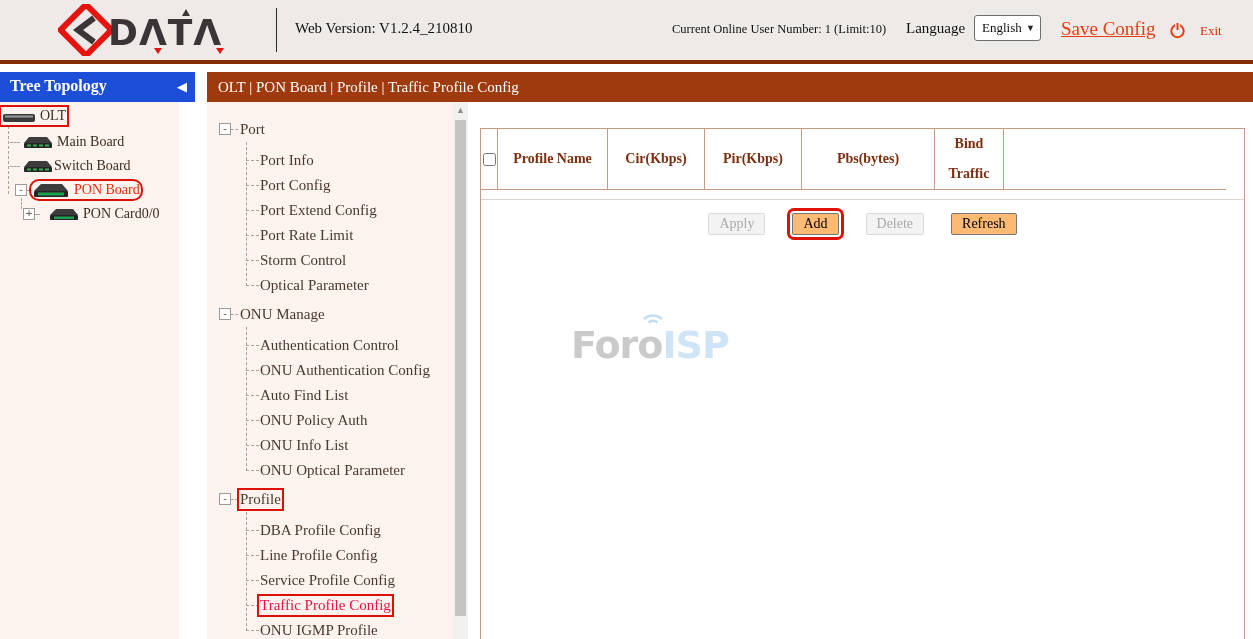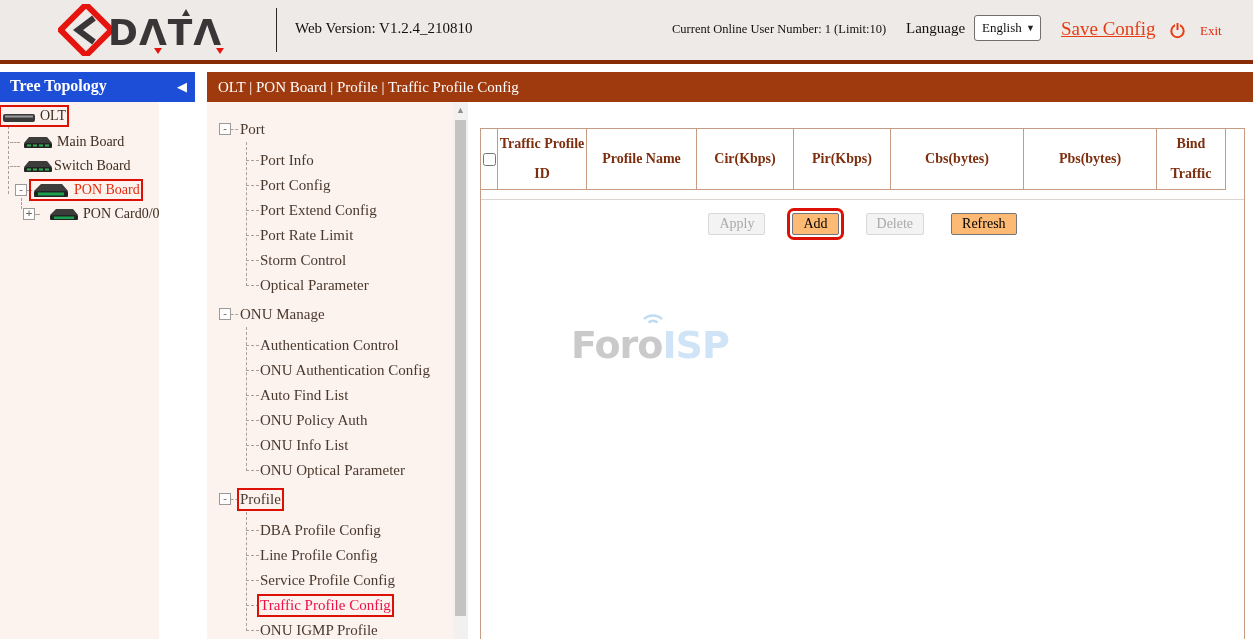--- a/index.html
+++ b/index.html
@@ -26,21 +26,21 @@
        cursor:pointer;margin-left:9px;}
 
   
   #tree-header{left:0;top:72px;width:195px;height:30px;background:#1d4ed8;color:#fff;}
   #tree-header .t{position:absolute;left:10px;top:5px;font-size:16px;font-weight:bold;}
   #tree-header .c{position:absolute;right:8px;top:7px;font-size:13px;cursor:pointer;}
   #breadcrumb{left:207px;top:72px;width:1046px;height:30px;background:#9e3a0e;
       color:#fff;font-size:15px;line-height:30px;padding-left:11px;box-sizing:border-box;}
 
   
-  #side-panel{left:0;top:102px;width:159px;height:537px;background:#fcf2ee;}
+  #side-panel{left:0;top:102px;width:179px;height:537px;background:#fcf2ee;}
   .trow{position:absolute;display:flex;align-items:center;white-space:nowrap;}
   .trow .lbl{font-size:14px;color:#3d2c20;margin-left:4px;cursor:pointer;}
   .redbox{outline:3px solid #dc1004;outline-offset:1px;}
   .vdash{position:absolute;border-left:1px dashed #ad9f94;width:0;}
   .hdash{border-top:1px dashed #ad9f94;height:0;display:inline-block;}
   .expbox{display:inline-flex;align-items:center;justify-content:center;
       width:12px;height:12px;border:1px solid #9a9a9a;background:#fffdfc;color:#666;
       font-size:11px;line-height:10px;font-family:"DejaVu Sans Mono",monospace;
       box-sizing:border-box;cursor:pointer;flex:none;}
   .sel-red{color:#e52a0e !important;}
@@ -176,21 +176,21 @@
           <rect x="17" y="8.5" width="4" height="2"></rect>
           <rect x="23" y="8.5" width="4" height="2"></rect>
         </g>
     </svg>
     <span class="lbl" style="margin-left:1px;">Switch Board</span>
   </div>
 
   <div class="trow" style="left:15px;top:80px;">
     <span class="expbox">-</span>
     <span class="hdash" style="width:5px;"></span>
-    <span class="redbox" style="display:inline-flex;align-items:center;outline-width:2px;">
+    <span class="redbox" style="display:inline-flex;align-items:center;outline-width:2px;border-radius:7px;">
       <svg width="38" height="15">
         <polygon points="9,1 30,1 36,8 2,8" fill="#3c3c3c"></polygon>
         <rect x="2" y="8" width="34" height="6" rx="1" fill="#242424"></rect>
         <rect x="6" y="9.5" width="26" height="3" fill="#19a14e"></rect>
       </svg>
       <span class="lbl sel-red">PON Board</span>
     </span>
   </div>
 
   <div class="trow" style="left:23px;top:104px;">
@@ -306,25 +306,23 @@
   <div class="up">▲</div>
   <div class="thumb"></div>
 </div>
 
 <div class="abs" id="main">
   <div id="content-frame">
     <div id="profile-table">
       <div class="cell c0">
         <input type="checkbox" style="">
       </div>
-      <div class="cell c1">Traffic Profile ID</div>
       <div class="cell c2">Profile Name</div>
       <div class="cell c3">Cir(Kbps)</div>
       <div class="cell c4">Pir(Kbps)</div>
-      <div class="cell c5">Cbs(bytes)</div>
       <div class="cell c6">Pbs(bytes)</div>
       <div class="cell c7">Bind Traffic</div>
     </div>
     <div id="table-gap"></div>
     <div id="btn-row">
       <button class="btn" id="btn-0" disabled="">Apply</button>
       <button class="btn redbox" id="btn-1">Add</button>
       <button class="btn" id="btn-2" disabled="">Delete</button>
       <button class="btn" id="btn-3">Refresh</button>
     </div>

